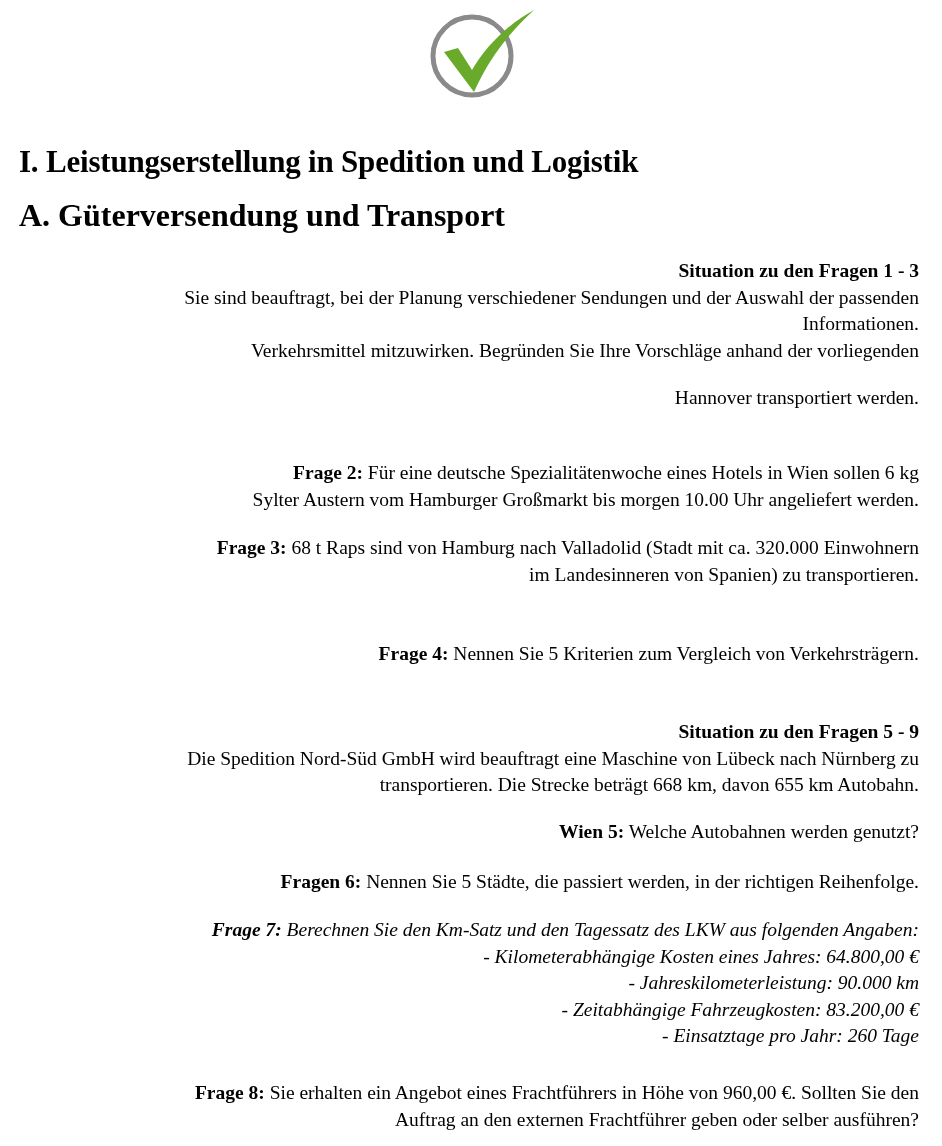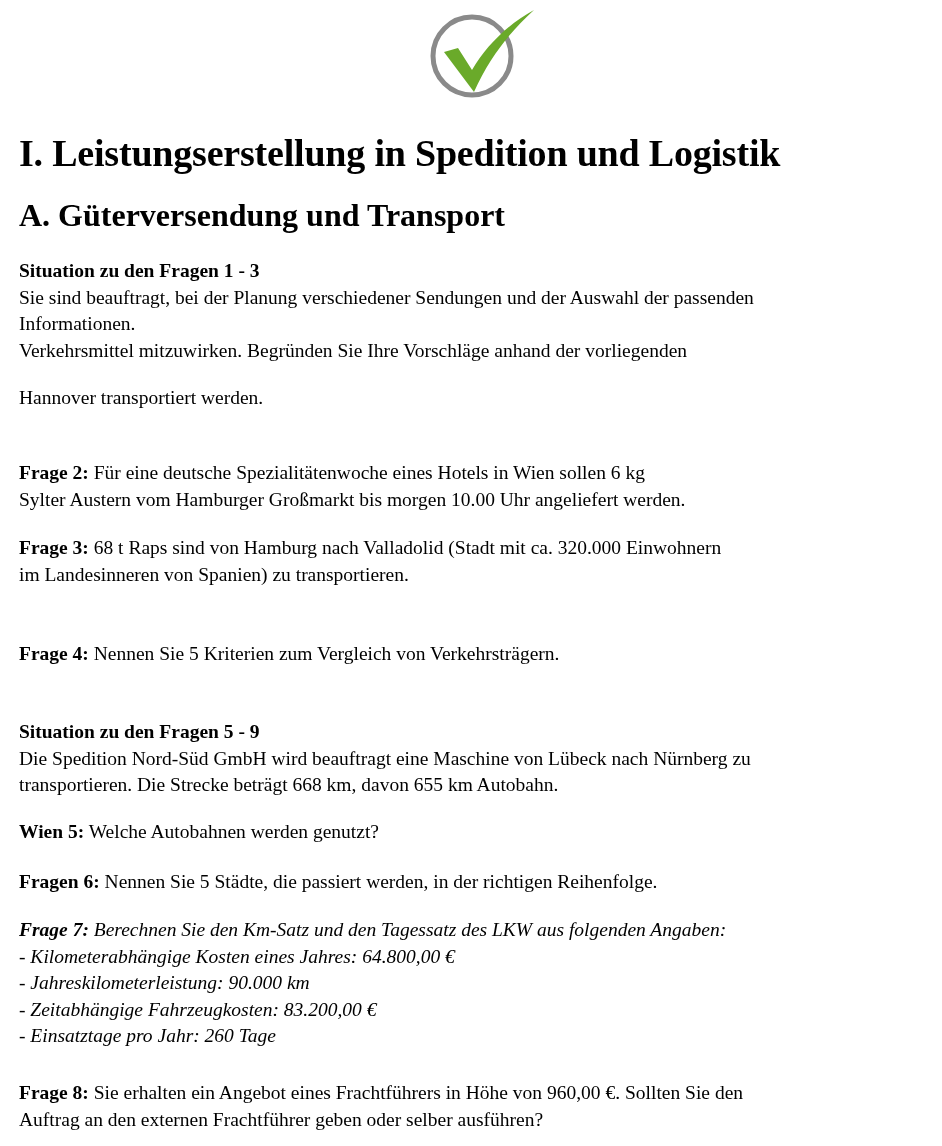--- a/index.html
+++ b/index.html
@@ -18,42 +18,43 @@
     .logo {
       position: absolute;
       left: 428px;
       top: 8px;
       width: 110px;
       height: 90px;
     }
     .h1 {
       position: absolute;
       left: 19px;
-      top: 131px;
-      font-size: 38px;
+      top: 144px;
+      font-size: 31px;
       font-weight: bold;
       letter-spacing: -0.2px;
       white-space: nowrap;
       text-align: center;
     }
     .h2 {
       position: absolute;
       left: 19px;
       top: 197px;
       font-size: 32px;
       font-weight: bold;
       white-space: nowrap;
     }
     .block {
       position: absolute;
       left: 19px;
       width: 900px;
       font-size: 19.5px;
       line-height: 26.5px;
       white-space: nowrap;
+      text-align: right;
     }
     .block b { font-weight: bold; }
     .line { display: block; }
   </style>
 </head>
 <body>
 
 <div class="logo">
   <svg width="110" height="90" viewBox="0 0 110 90">
     <circle cx="44" cy="48" r="39" fill="none" stroke="#8a8a8a" stroke-width="5"></circle>

